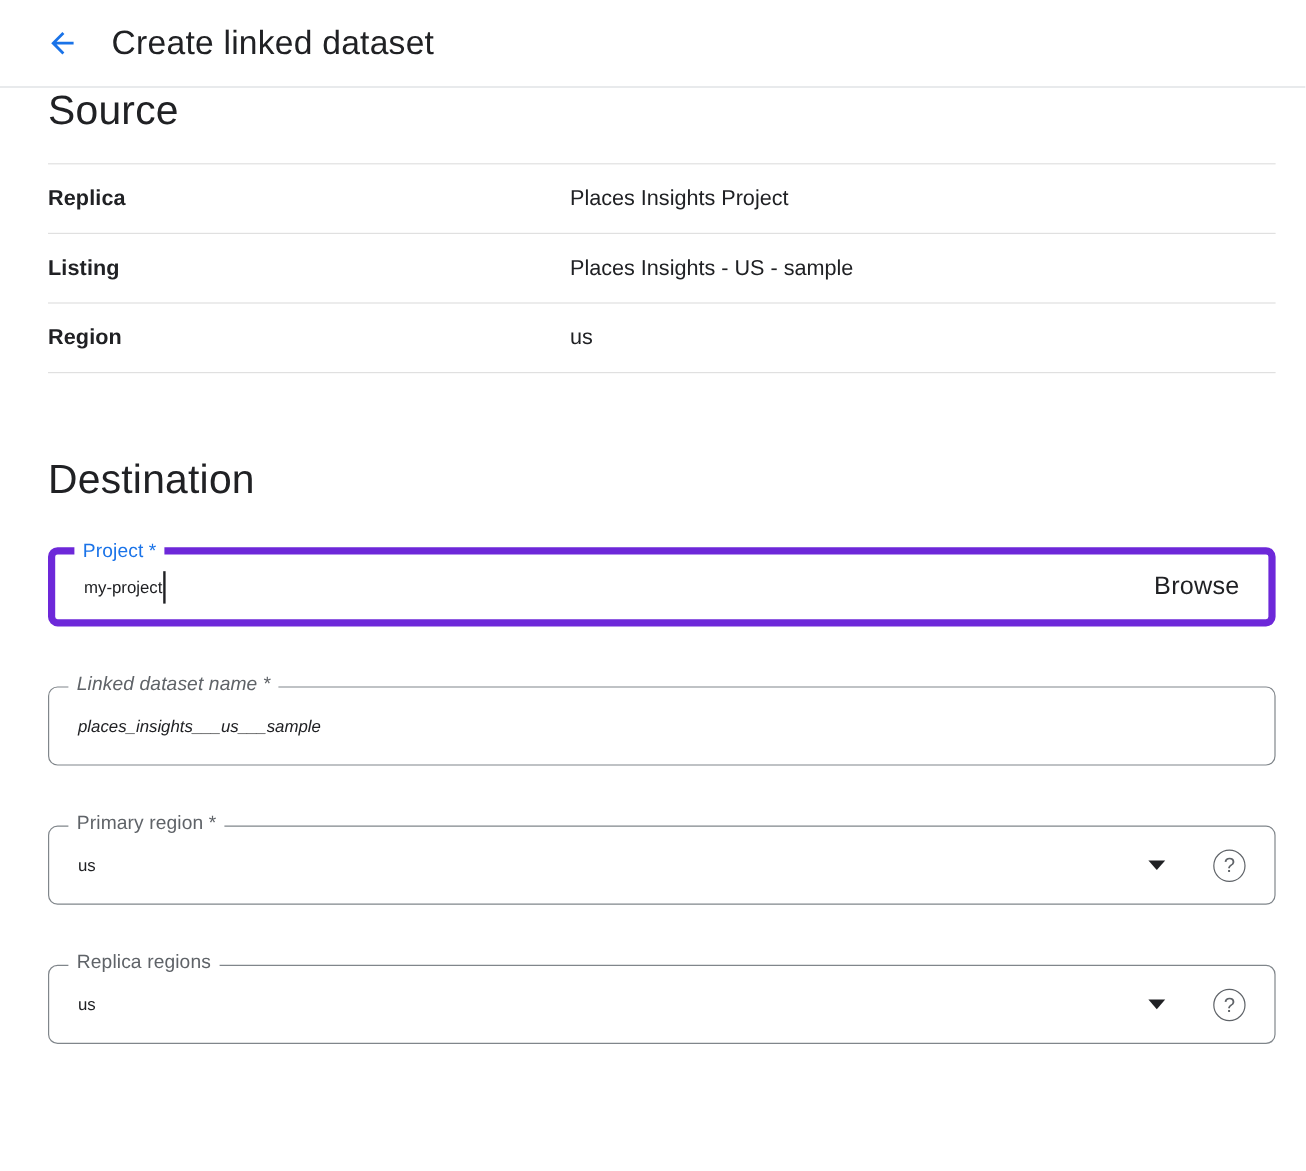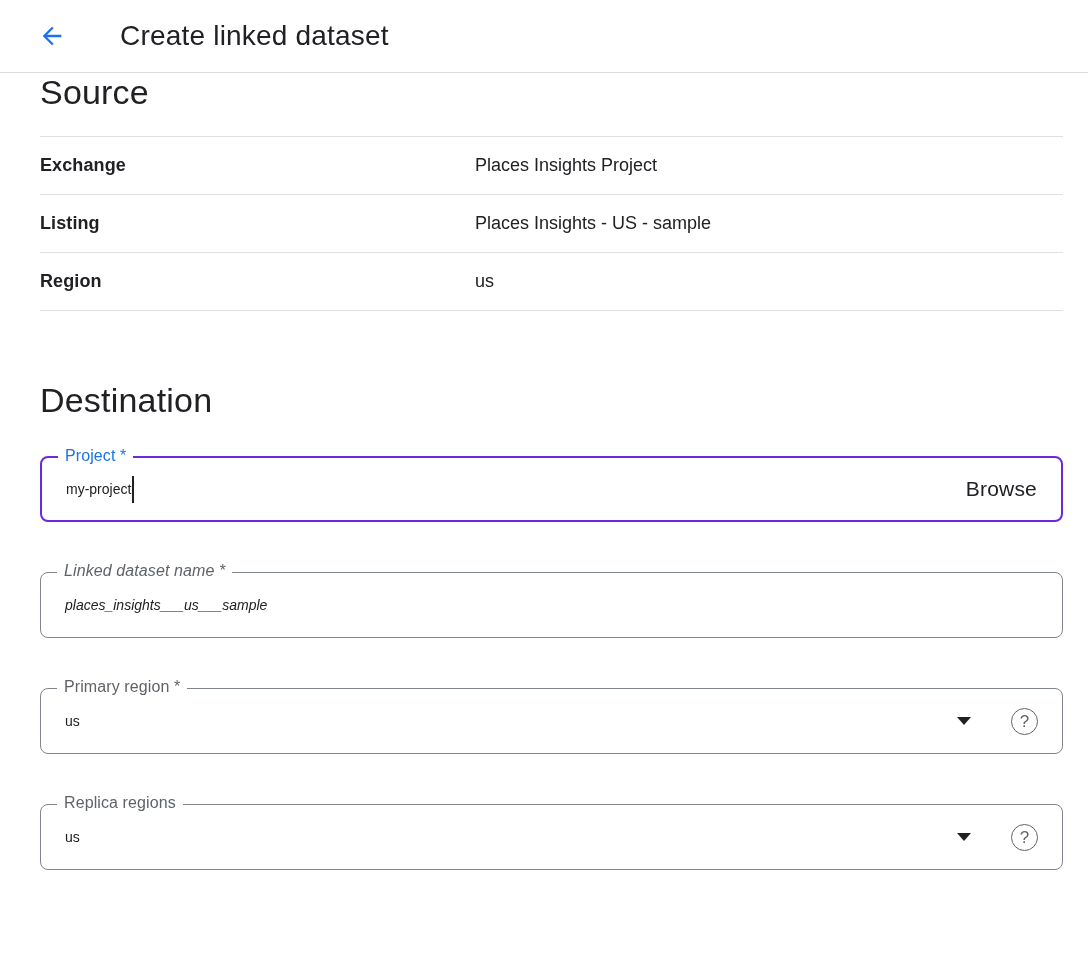--- a/index.html
+++ b/index.html
@@ -27,21 +27,21 @@
     align-items: center;
     justify-content: center;
     cursor: pointer;
     border-radius: 50%;
     flex: none;
   }
   .page-title {
     font-size: 28px;
     font-weight: 400;
     color: #202124;
-    margin-left: 46px;
+    margin-left: 19px;
     letter-spacing: 0.2px;
   }
 
   
   .content { padding: 0 25px 0 40px; }
 
   .section-heading {
     font-size: 34px;
     font-weight: 400;
     color: #202124;
@@ -72,21 +72,21 @@
   .field {
     position: relative;
     height: 66px;
     border: 1px solid #80868b;
     border-radius: 8px;
     display: flex;
     align-items: center;
     padding: 0 24px;
     background: #fff;
   }
-  .field.focused { border: 2px solid #6d28d9; }
+  .field.focused { border: 6px solid #6d28d9; }
   .field-label {
     position: absolute;
     top: -11px;
     left: 16px;
     background: #ffffff;
     padding: 0 7px;
     font-size: 16px;
     color: #5f6368;
     letter-spacing: 0.1px;
     white-space: nowrap;
@@ -155,21 +155,21 @@
   </div>
   <div class="page-title">Create linked dataset</div>
 </div>
 
 <div class="content">
 
   <div class="section-heading source-heading">Source</div>
 
   <div class="info-table">
     <div class="info-row">
-      <div class="info-label">Exchange</div>
+      <div class="info-label">Replica</div>
       <div class="info-value">Places Insights Project</div>
     </div>
     <div class="info-row">
       <div class="info-label">Listing</div>
       <div class="info-value">Places Insights - US - sample</div>
     </div>
     <div class="info-row">
       <div class="info-label">Region</div>
       <div class="info-value">us</div>
     </div>

